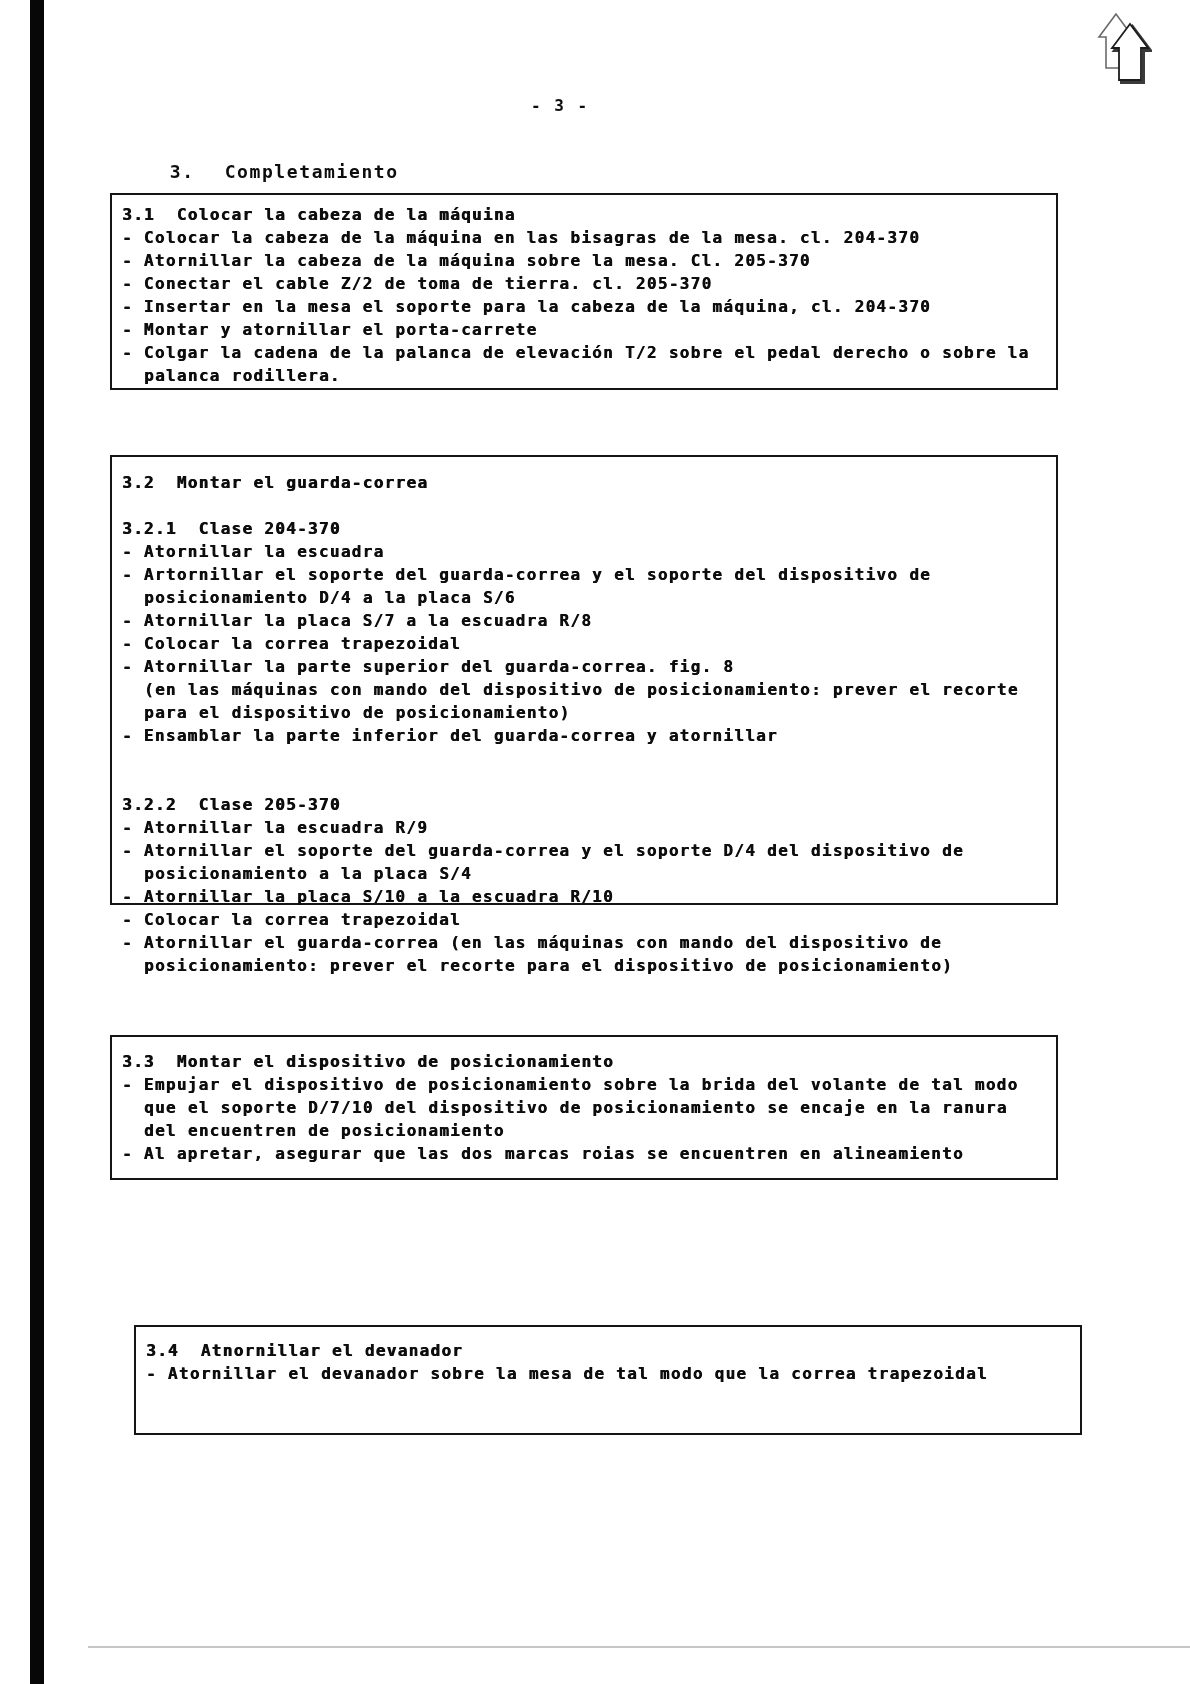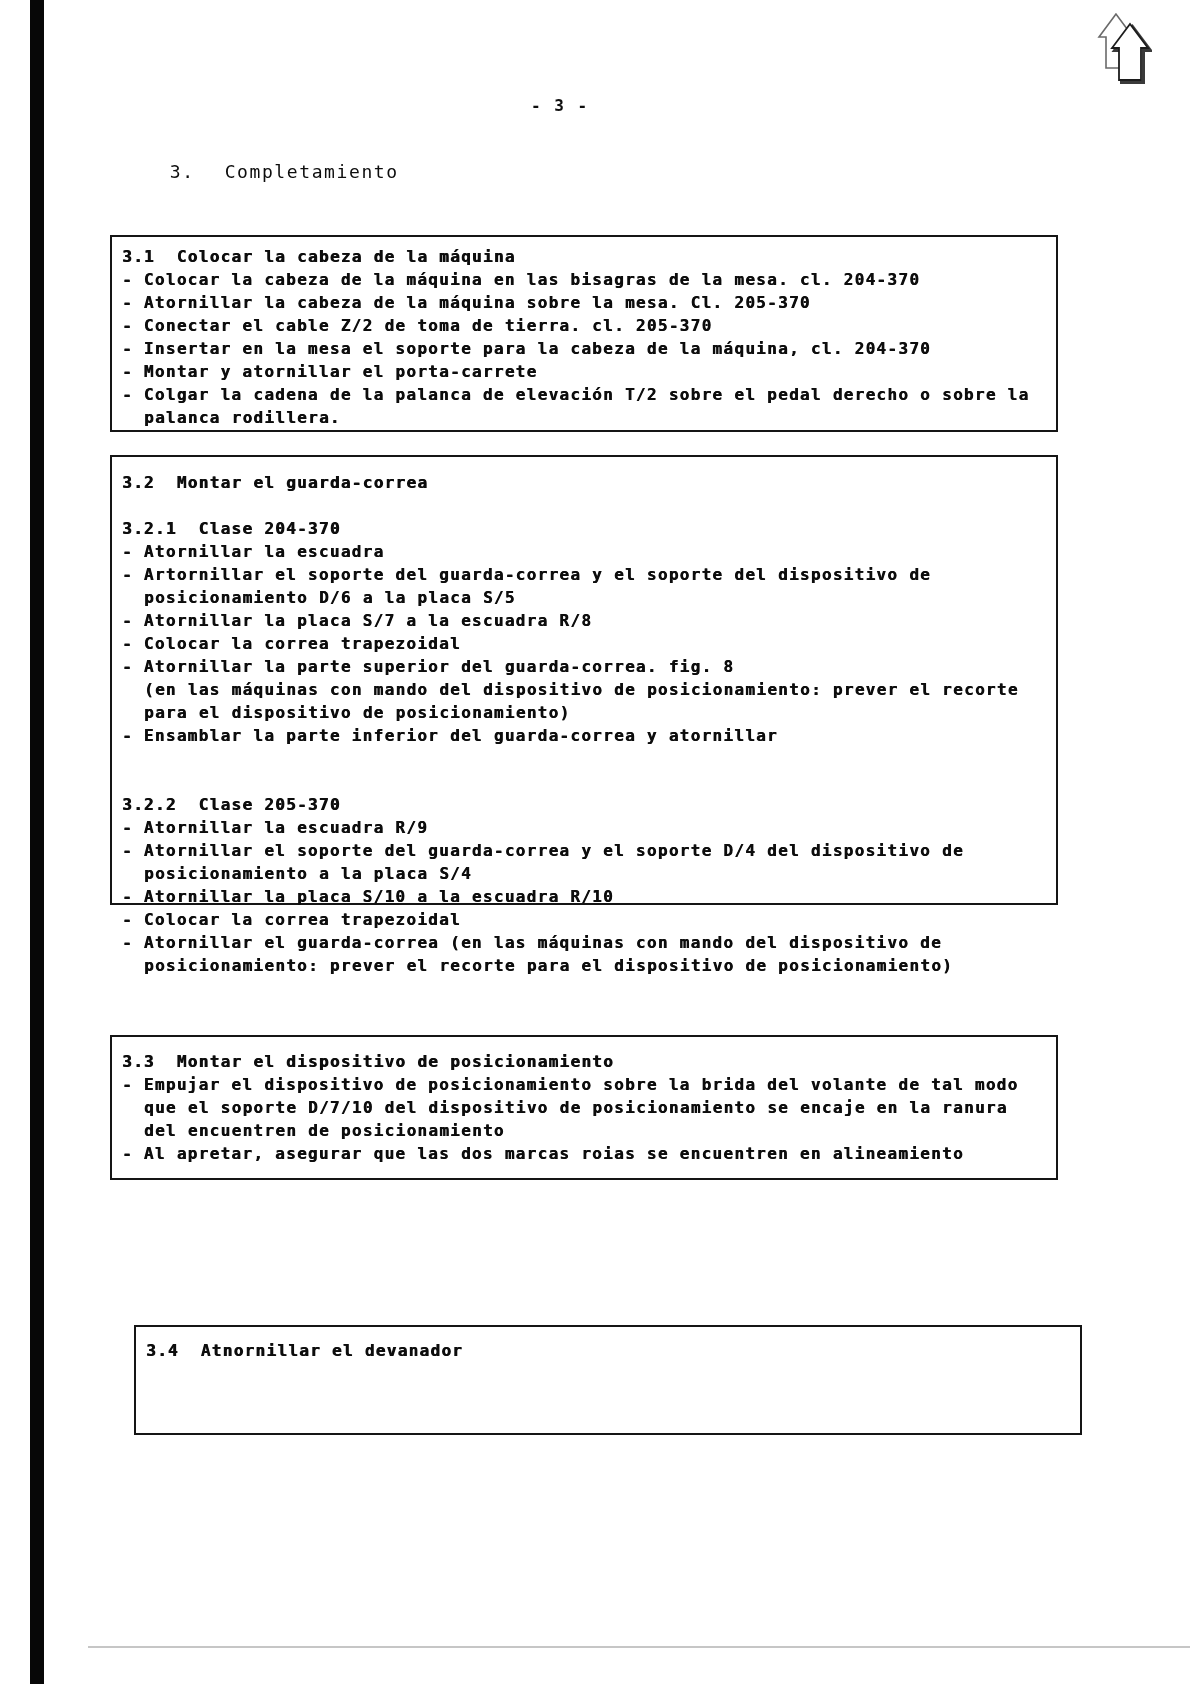--- a/index.html
+++ b/index.html
@@ -20,32 +20,32 @@
     background:#c6c6c6;
   }
   .page-number{
     position:absolute;left:0;top:96px;width:1120px;
     text-align:center;
     font-size:16px;letter-spacing:2px;font-weight:bold;
     white-space:pre;
   }
   .doc-heading{
     position:absolute;left:120px;top:140px;
-    font-size:18px;font-weight:normal;letter-spacing:1.6px;
+    font-size:18px;font-weight:bold;letter-spacing:1.6px;
     white-space:pre;
   }
   .doc-heading .h-num{margin-right:30px;}
   .section-box{
     position:absolute;left:110px;width:948px;
     border:2px solid #151515;
     box-sizing:border-box;
     padding-left:10px;padding-right:6px;
     background:#fff;
   }
-  .box-0{top:193px;height:197px;padding-top:8px;margin-top:42px;}
+  .box-0{top:193px;height:197px;padding-top:8px;}
   .box-1{top:455px;height:450px;padding-top:14px;}
   .box-2{top:1035px;height:145px;padding-top:13px;}
   .box-3{top:1325px;height:110px;padding-top:12px;margin-left:24px;}
   .line{
     font-size:16px;line-height:23px;height:23px;
     letter-spacing:1.3px;
     white-space:pre;
     text-shadow:0.5px 0 0 currentColor;
     font-weight:bold;
   }
@@ -89,21 +89,21 @@
       <div class="line bullet">- Montar y atornillar el porta-carrete</div>
       <div class="line bullet">- Colgar la cadena de la palanca de elevación T/2 sobre el pedal derecho o sobre la</div>
       <div class="line cont">palanca rodillera.</div>
     </div>
   <div class="section-box box-1">
       <div class="line title">3.2  Montar el guarda-correa</div>
       <div class="line blank">&nbsp;</div>
       <div class="line subtitle">3.2.1  Clase 204-370</div>
       <div class="line bullet">- Atornillar la escuadra</div>
       <div class="line bullet">- Artornillar el soporte del guarda-correa y el soporte del dispositivo de</div>
-      <div class="line cont">posicionamiento D/6 a la placa S/5</div>
+      <div class="line cont">posicionamiento D/4 a la placa S/6</div>
       <div class="line bullet">- Atornillar la placa S/7 a la escuadra R/8</div>
       <div class="line bullet">- Colocar la correa trapezoidal</div>
       <div class="line bullet">- Atornillar la parte superior del guarda-correa. fig. 8</div>
       <div class="line cont">(en las máquinas con mando del dispositivo de posicionamiento: prever el recorte</div>
       <div class="line cont">para el dispositivo de posicionamiento)</div>
       <div class="line bullet">- Ensamblar la parte inferior del guarda-correa y atornillar</div>
       <div class="line blank">&nbsp;</div>
       <div class="line blank">&nbsp;</div>
       <div class="line subtitle">3.2.2  Clase 205-370</div>
       <div class="line bullet">- Atornillar la escuadra R/9</div>
@@ -116,17 +116,18 @@
     </div>
   <div class="section-box box-2">
       <div class="line title">3.3  Montar el dispositivo de posicionamiento</div>
       <div class="line bullet">- Empujar el dispositivo de posicionamiento sobre la brida del volante de tal modo</div>
       <div class="line cont">que el soporte D/7/10 del dispositivo de posicionamiento se encaje en la ranura</div>
       <div class="line cont">del encuentren de posicionamiento</div>
       <div class="line bullet">- Al apretar, asegurar que las dos marcas roias se encuentren en alineamiento</div>
     </div>
   <div class="section-box box-3">
       <div class="line title">3.4  Atnornillar el devanador</div>
+      <div class="line bullet">- Atornillar el devanador sobre la mesa de tal modo que la correa trapezoidal</div>
     </div>
 
   <div class="scan-bottom-line"></div>
 
 </div>
 
 </body></html>

